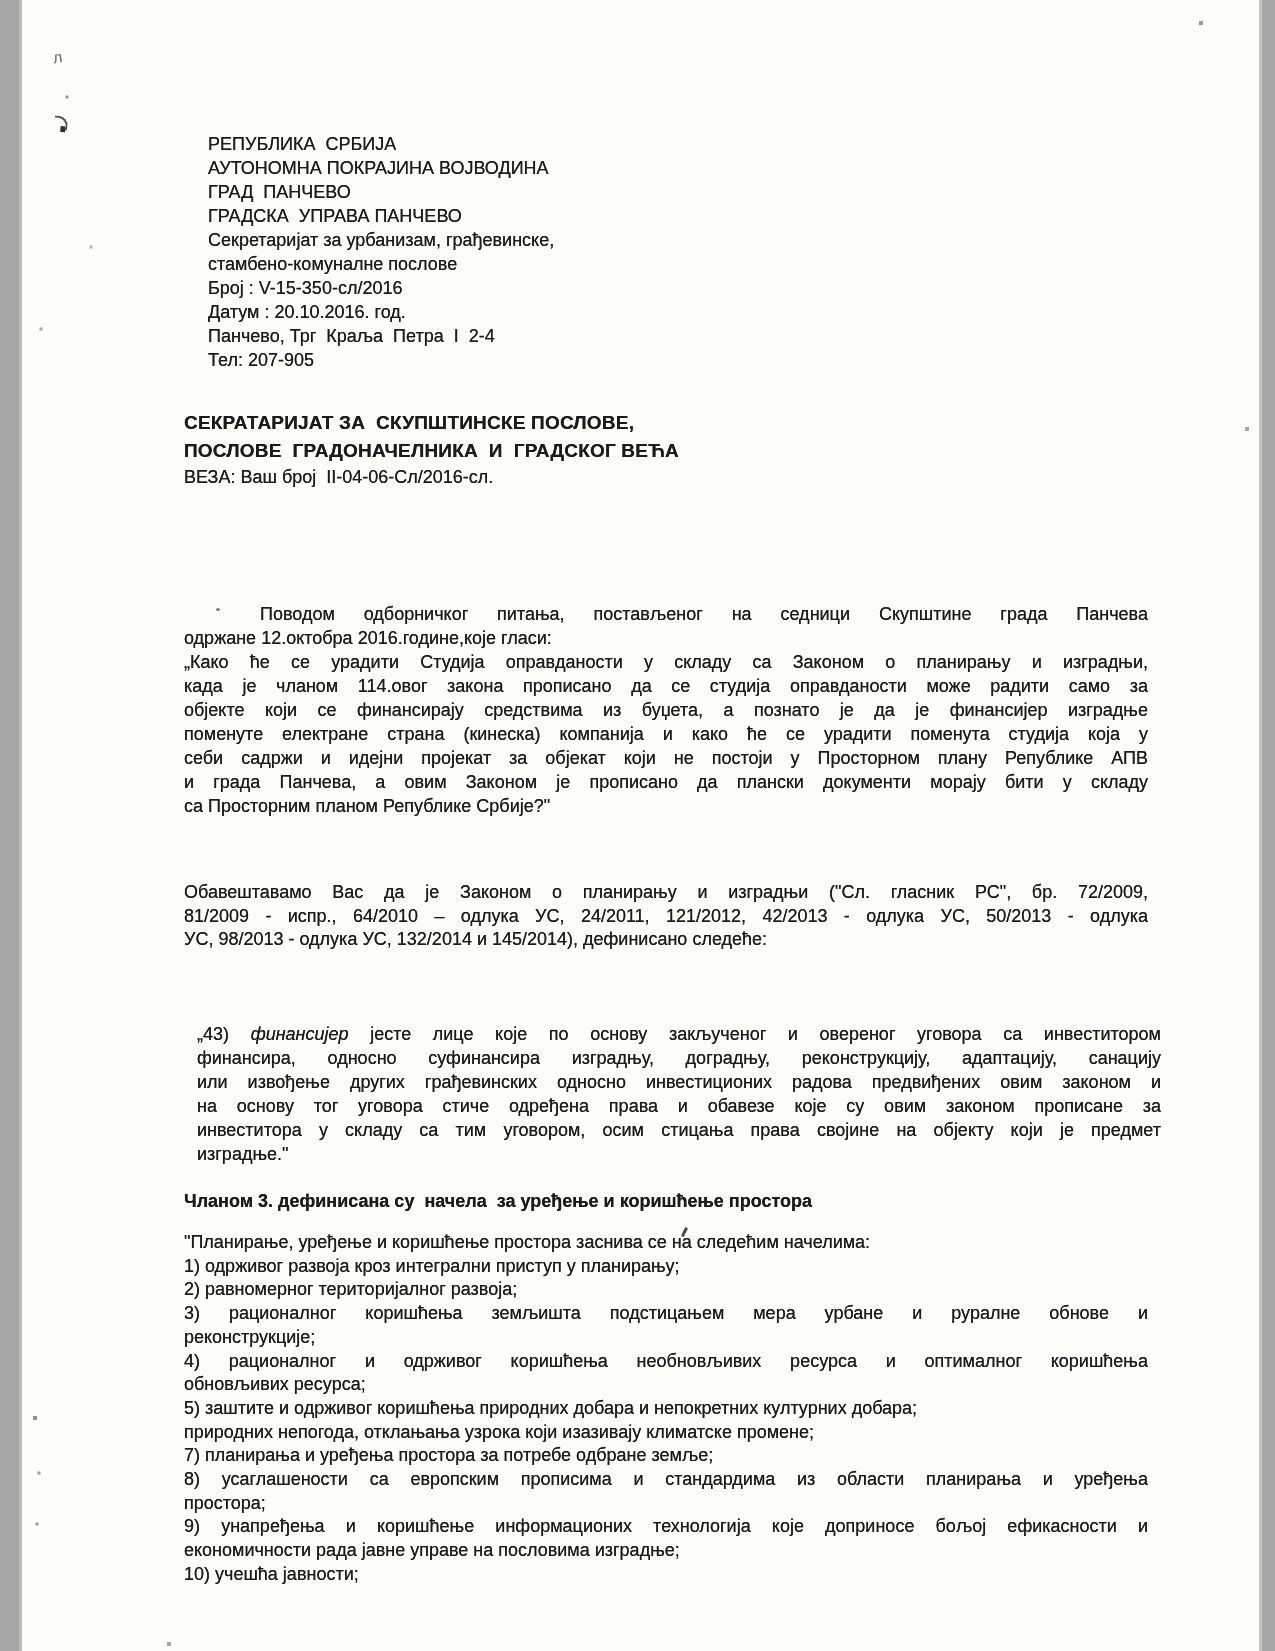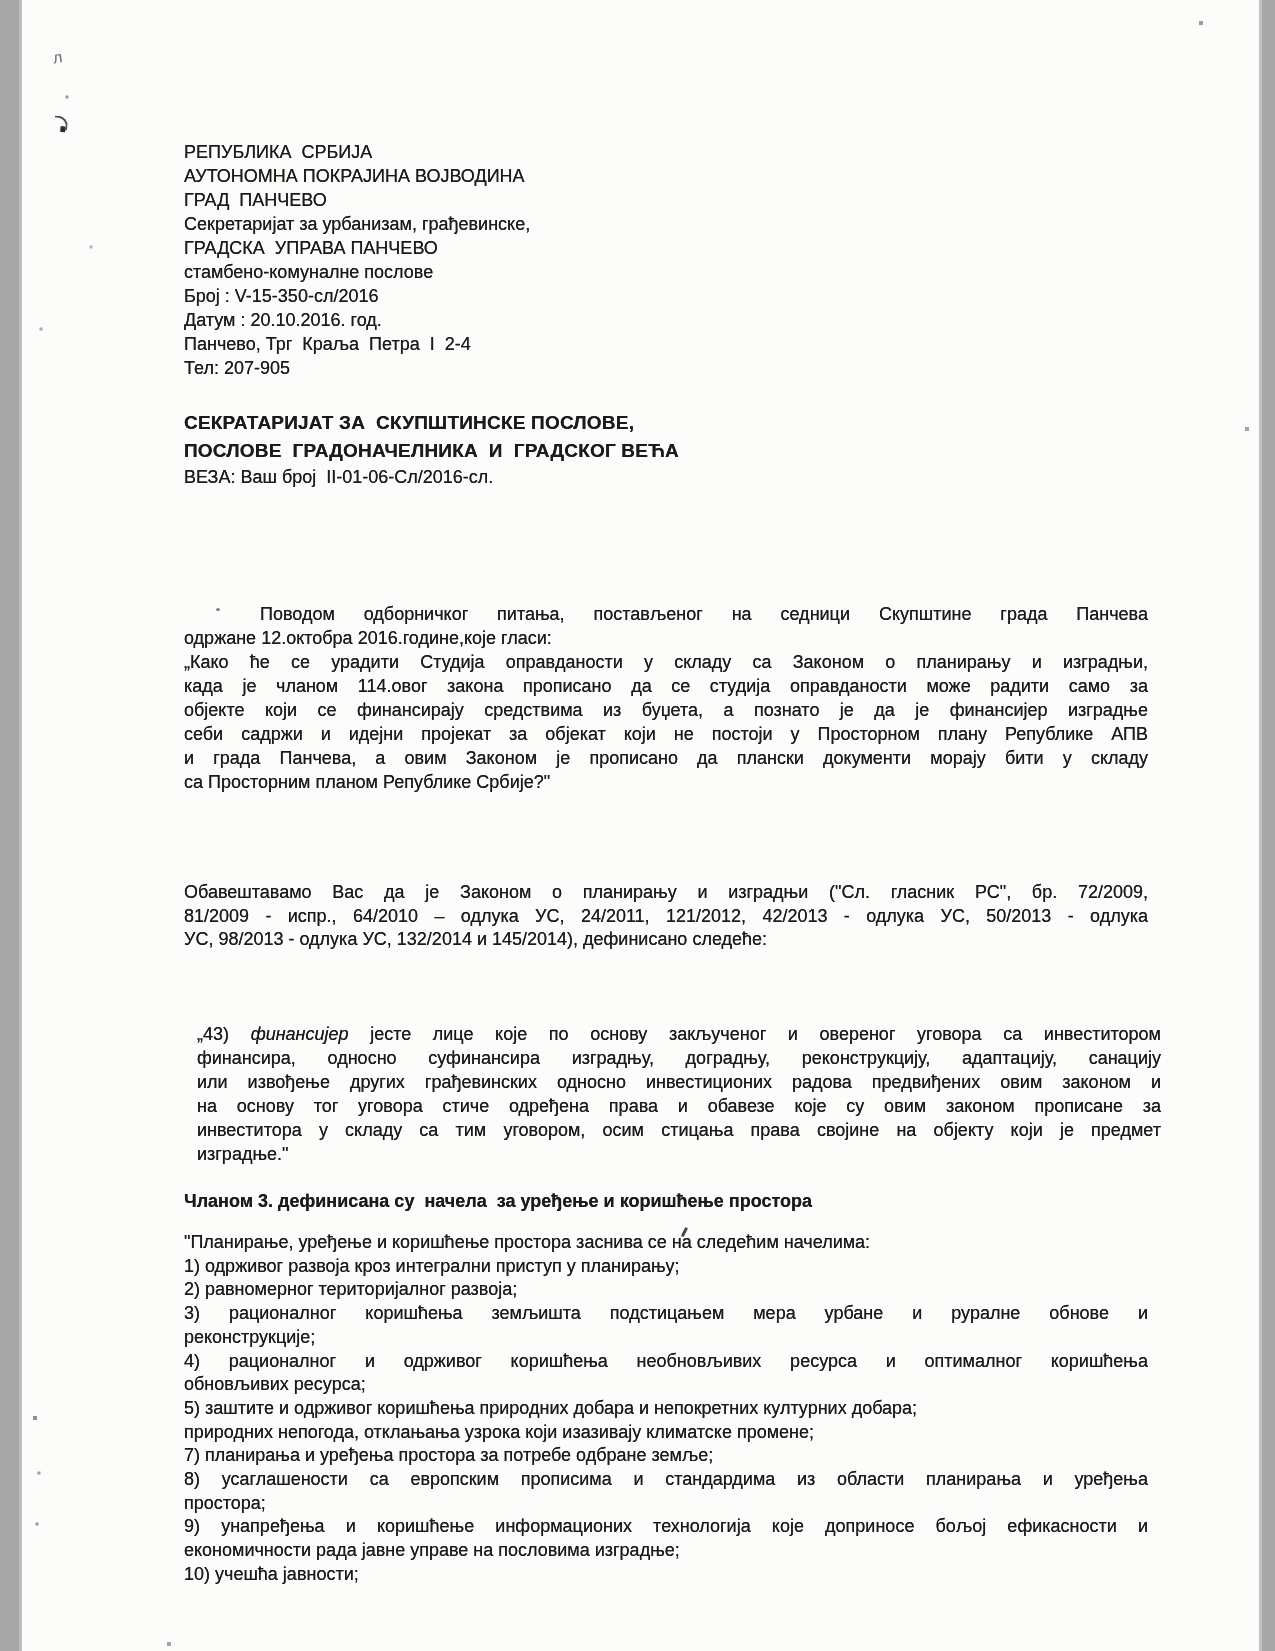--- a/index.html
+++ b/index.html
@@ -13,21 +13,21 @@
   
   .band{position:absolute;top:0;height:100%;}
   .band.l{left:0;width:26px;background:linear-gradient(90deg,#a7a7a7 0 19px,#bdbdbd 19px 22px,#fcfcfa 22px);}
   .band.r{right:0;width:18px;background:linear-gradient(270deg,#a7a7a7 0 13px,#c3c3c3 13px 16px,#fcfcfa 16px);}
   
   .col{position:absolute;left:184px;width:964px;font-size:18px;line-height:24px;}
   .pre{white-space:pre;}
   .b{font-weight:bold;}
   .jl{text-align:justify;text-align-last:justify;-moz-text-align-last:justify;}
   .ll{text-align:left;}
-  .sender{top:140px;}
+  .sender{top:132px;margin-left:24px;}
   .recipient{top:409px;line-height:27.5px;}
   .recipient .t{font-weight:bold;font-size:19px;letter-spacing:.2px;}
   .subject{top:540px;font-size:18.5px;white-space:pre;letter-spacing:.3px;word-spacing:5px;}
   .intro{top:602px;}
   .intro .first{text-indent:76px;}
   .question{top:650px;}
   .notice{top:881px;line-height:23.5px;}
   .h2line{top:982px;}
   .definition{top:1022px;margin-left:13px;}
   .h3line{top:1189px;font-weight:bold;}
@@ -55,45 +55,46 @@
   <div class="art m1">л</div>
   <div class="art m2"></div>
   <div class="art dotmark"></div>
   <div class="art tick"></div>
   <div class="art specks"></div>
 
   <div class="col sender">
     <div class="pre">РЕПУБЛИКА  СРБИЈА</div>
     <div class="pre">АУТОНОМНА ПОКРАЈИНА ВОЈВОДИНА</div>
     <div class="pre">ГРАД  ПАНЧЕВО</div>
+    <div class="pre">ГРАДСКА  УПРАВА ПАНЧЕВО</div>
     <div class="pre">Секретаријат за урбанизам, грађевинске,</div>
-    <div class="pre">ГРАДСКА  УПРАВА ПАНЧЕВО</div>
     <div class="pre">стамбено-комуналне послове</div>
     <div class="pre">Број : V-15-350-сл/2016</div>
     <div class="pre">Датум : 20.10.2016. год.</div>
     <div class="pre">Панчево, Трг  Краља  Петра  I  2-4</div>
     <div class="pre">Тел: 207-905</div>
   </div>
 
   <div class="col recipient">
     <div class="pre t">СЕКРАТАРИЈАТ ЗА  СКУПШТИНСКЕ ПОСЛОВЕ,</div>
     <div class="pre t">ПОСЛОВЕ  ГРАДОНАЧЕЛНИКА  И  ГРАДСКОГ ВЕЋА</div>
-    <div class="pre">ВЕЗА: Ваш број  II-01-06-Сл/2016-сл.</div>
+    <div class="pre">ВЕЗА: Ваш број  II-04-06-Сл/2016-сл.</div>
   </div>
 
 
   <div class="col intro">
     <div class="jl first">Поводом одборничког питања, постављеног на седници Скупштине града Панчева</div>
     <div class="ll">одржане 12.октобра 2016.године,које гласи:</div>
   </div>
 
   <div class="col question">
     <div class="jl">„Како ће се урадити Студија оправданости у складу са Законом о планирању и изградњи,</div>
     <div class="jl">када је чланом 114.овог закона прописано да се студија оправданости може радити само за</div>
     <div class="jl">објекте који се финансирају средствима из буџета, а познато је да је финансијер изградње</div>
+    <div class="jl">поменуте електране страна (кинеска) компанија и како ће се урадити поменута студија која у</div>
     <div class="jl">себи садржи и идејни пројекат за објекат који не постоји у Просторном плану Републике АПВ</div>
     <div class="jl">и града Панчева, а овим Законом је прописано да плански документи морају бити у складу</div>
     <div class="ll">са Просторним планом Републике Србије?"</div>
   </div>
 
   <div class="col notice">
     <div class="jl">Обавештавамо Вас да је Законом о планирању и изградњи ("Сл. гласник РС", бр. 72/2009,</div>
     <div class="jl">81/2009 - испр., 64/2010 – одлука УС, 24/2011, 121/2012, 42/2013 - одлука УС, 50/2013 - одлука</div>
     <div class="ll">УС, 98/2013 - одлука УС, 132/2014 и 145/2014), дефинисано следеће:</div>
   </div>

